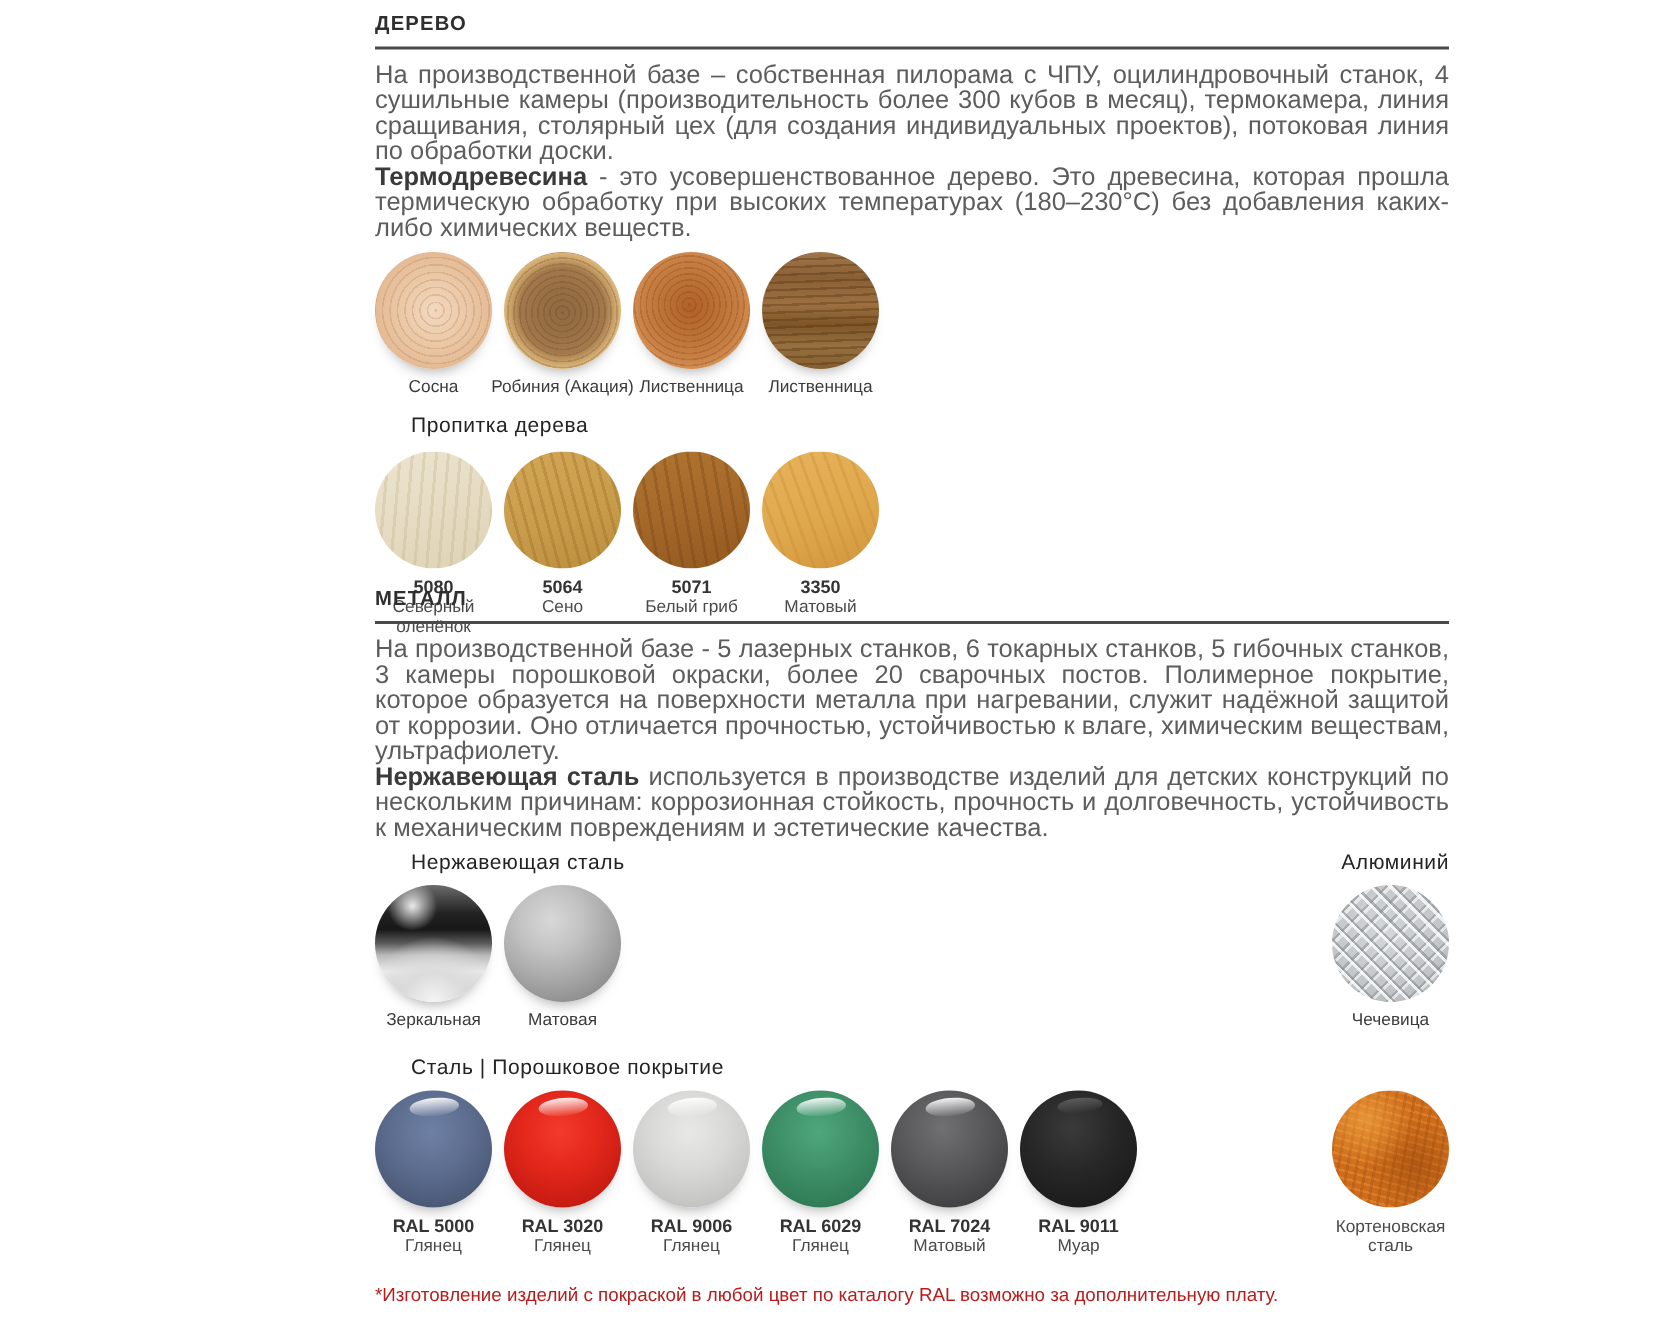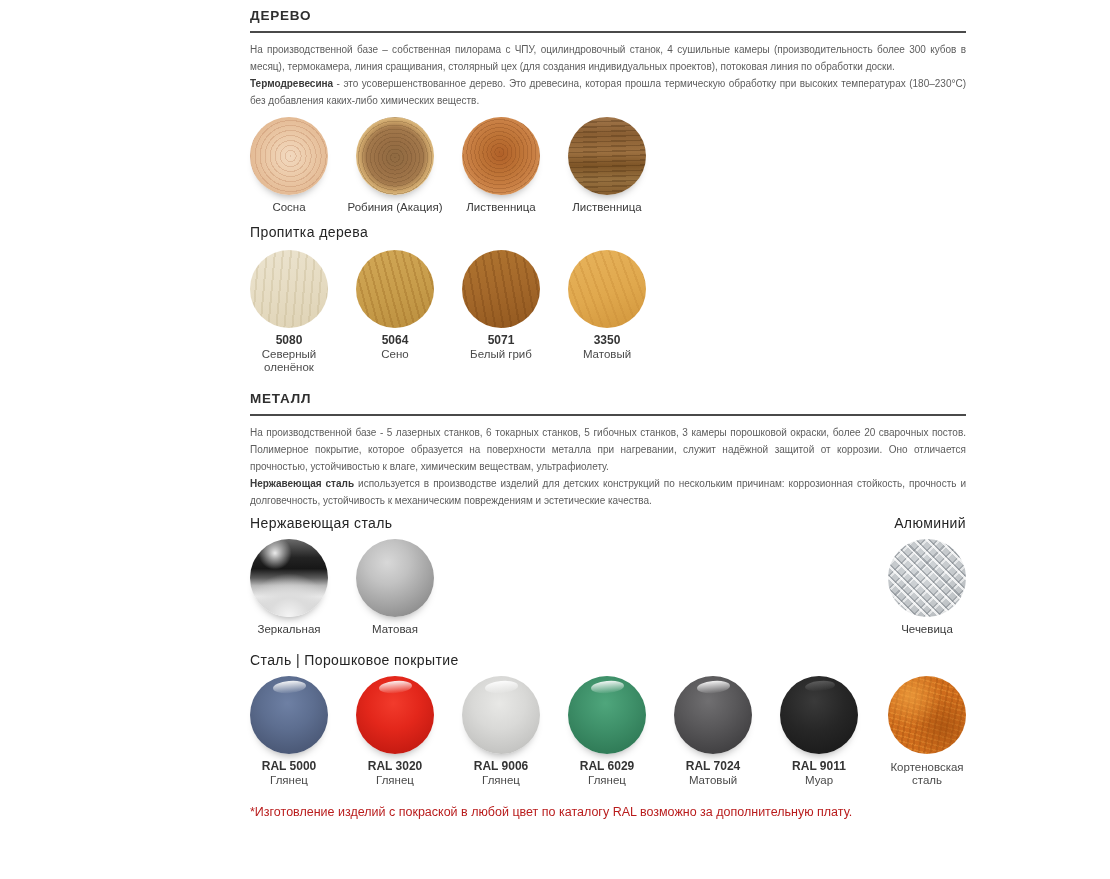--- a/index.html
+++ b/index.html
@@ -16,31 +16,32 @@
   #wood-sec  { top:8px; }
   #metal-sec { top:391px; }
 
   .sec-title {
     font-size:13.5px; font-weight:bold; color:#2f2f2f;
     letter-spacing:0.8px;
     padding-bottom:8px; border-bottom:2.5px solid #4a4a4a;
     margin-bottom:8px;
   }
   p.body {
-    font-size:10px; line-height:17px; color:#5d5d5d;
+    font-size:17px; line-height:17px; color:#5d5d5d;
     text-align:justify;
   }
   p.body b { color:#3a3a3a; }
   .sub {
     font-size:14px; font-weight:normal; color:#242424;
     letter-spacing:0.4px;
+    margin-left:24px;
   }
   .subrow { display:flex; justify-content:space-between; align-items:baseline; margin-top:6px; }
 
-  .row { display:flex; gap:28px; align-items:flex-start; }
+  .row { display:flex; gap:8px; align-items:flex-start; }
   .row.mt8  { margin-top:8px; }
   .row.mt10 { margin-top:10px; }
   .sub.mt10 { margin-top:10px; }
   .sub.mt16 { margin-top:16px; }
   .push { margin-left:auto; }
 
   figure.swatch { width:78px; display:flex; flex-direction:column; align-items:center; }
   .circle {
     width:78px; height:78px; border-radius:50%;
     position:relative; overflow:hidden; flex:none;

